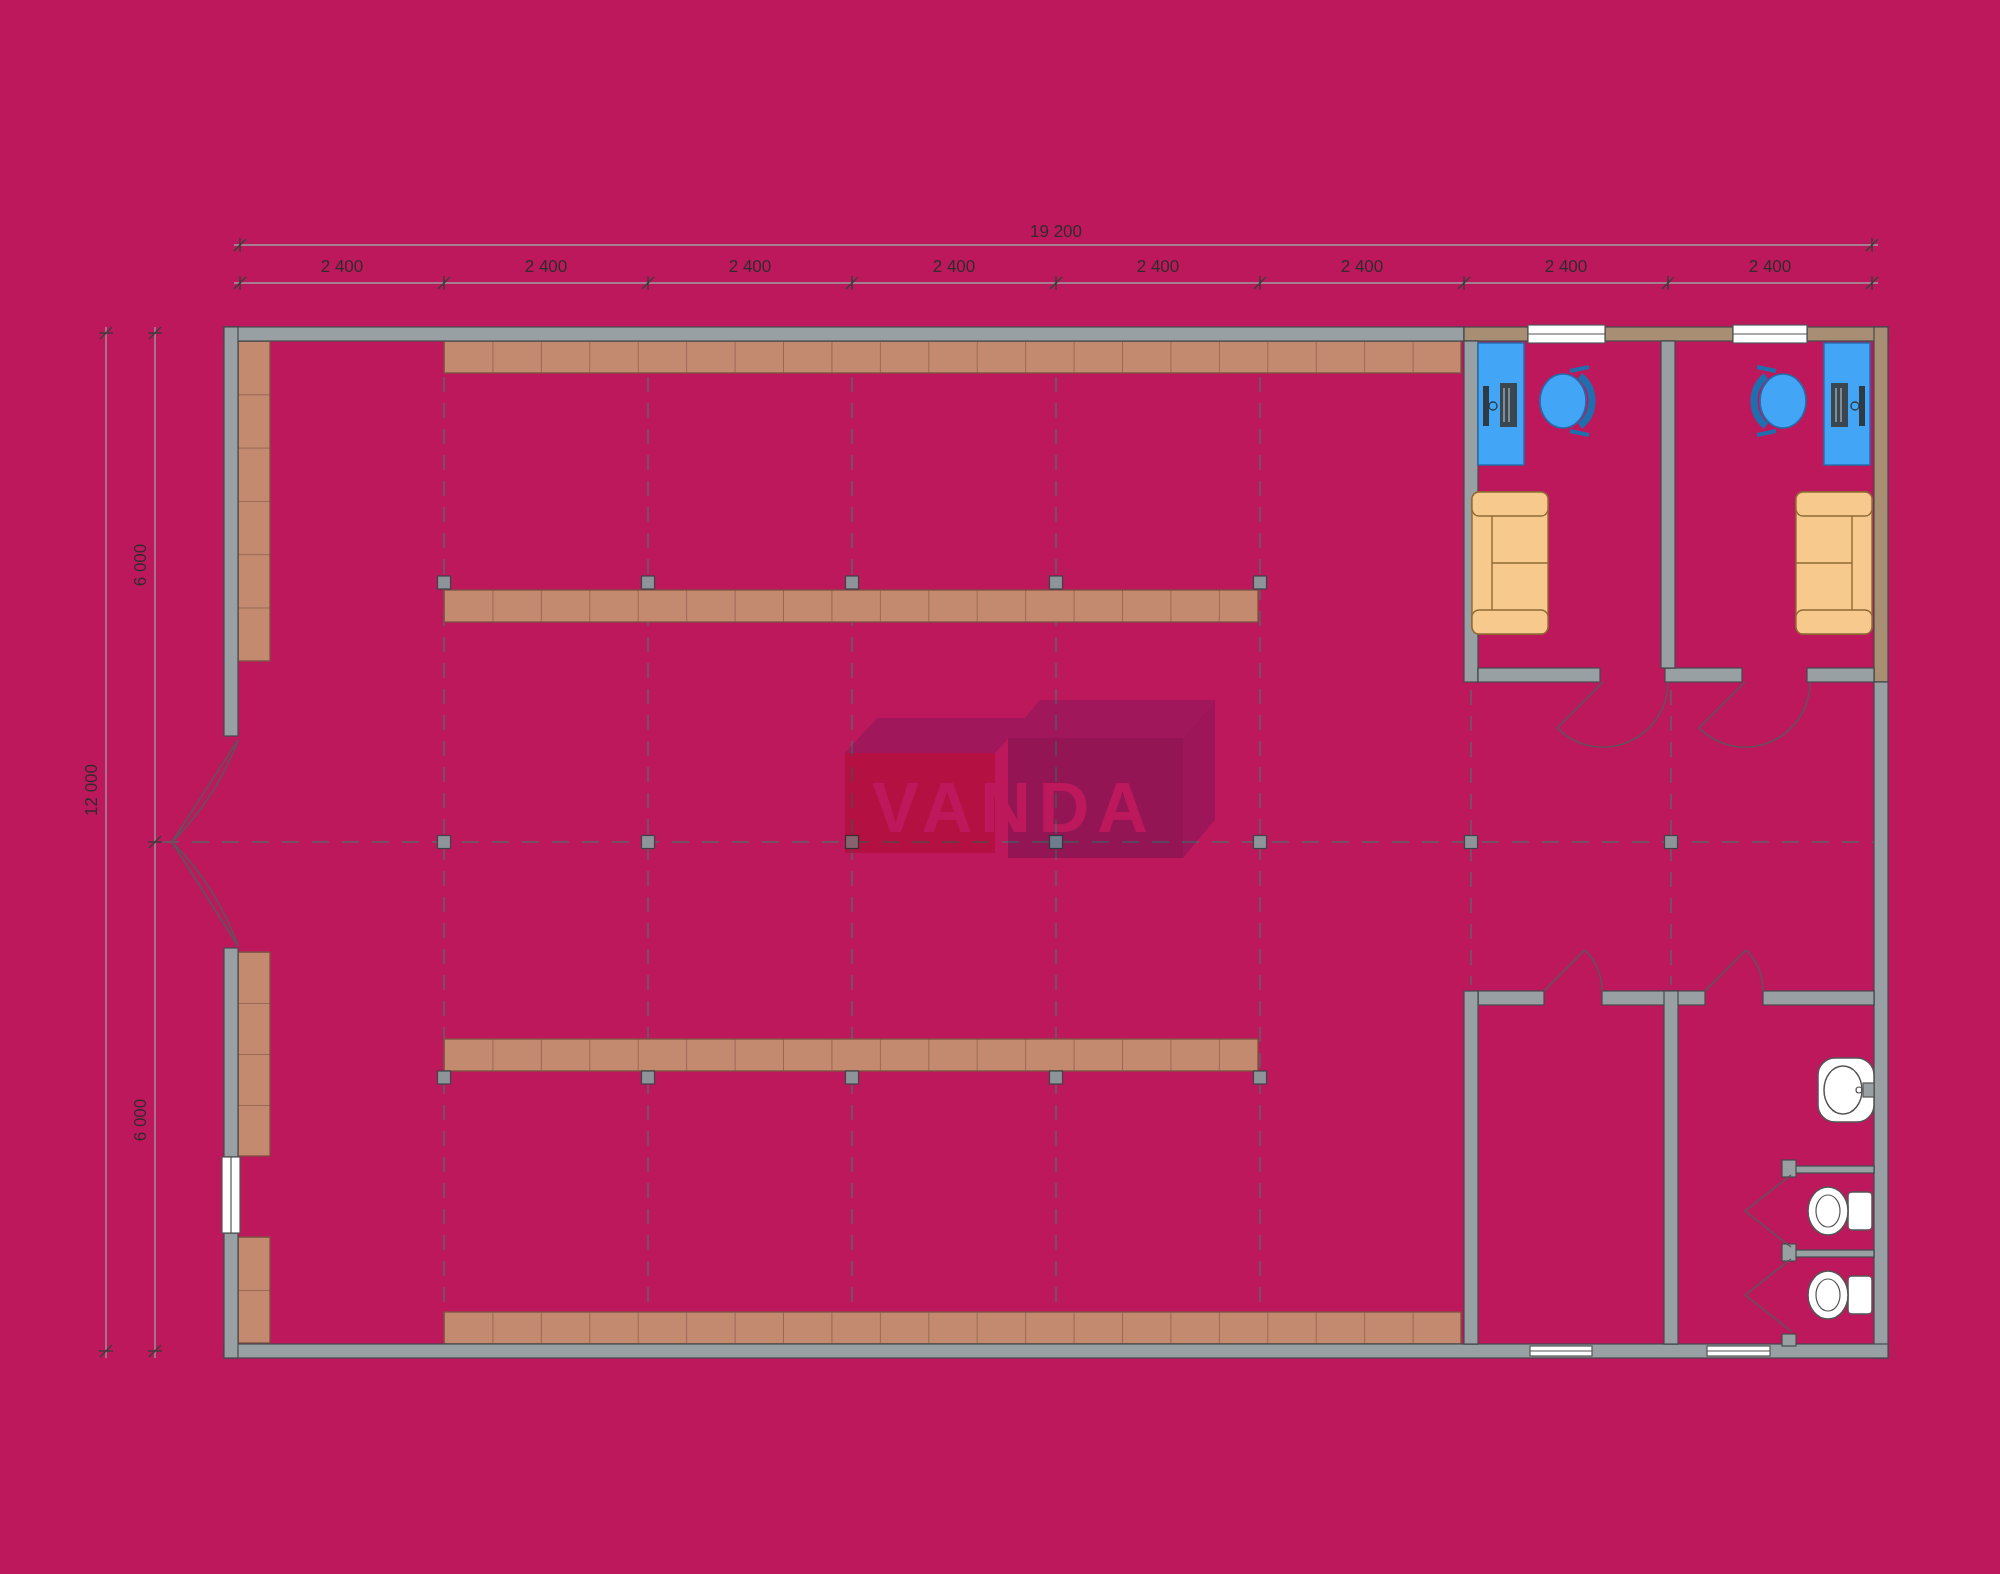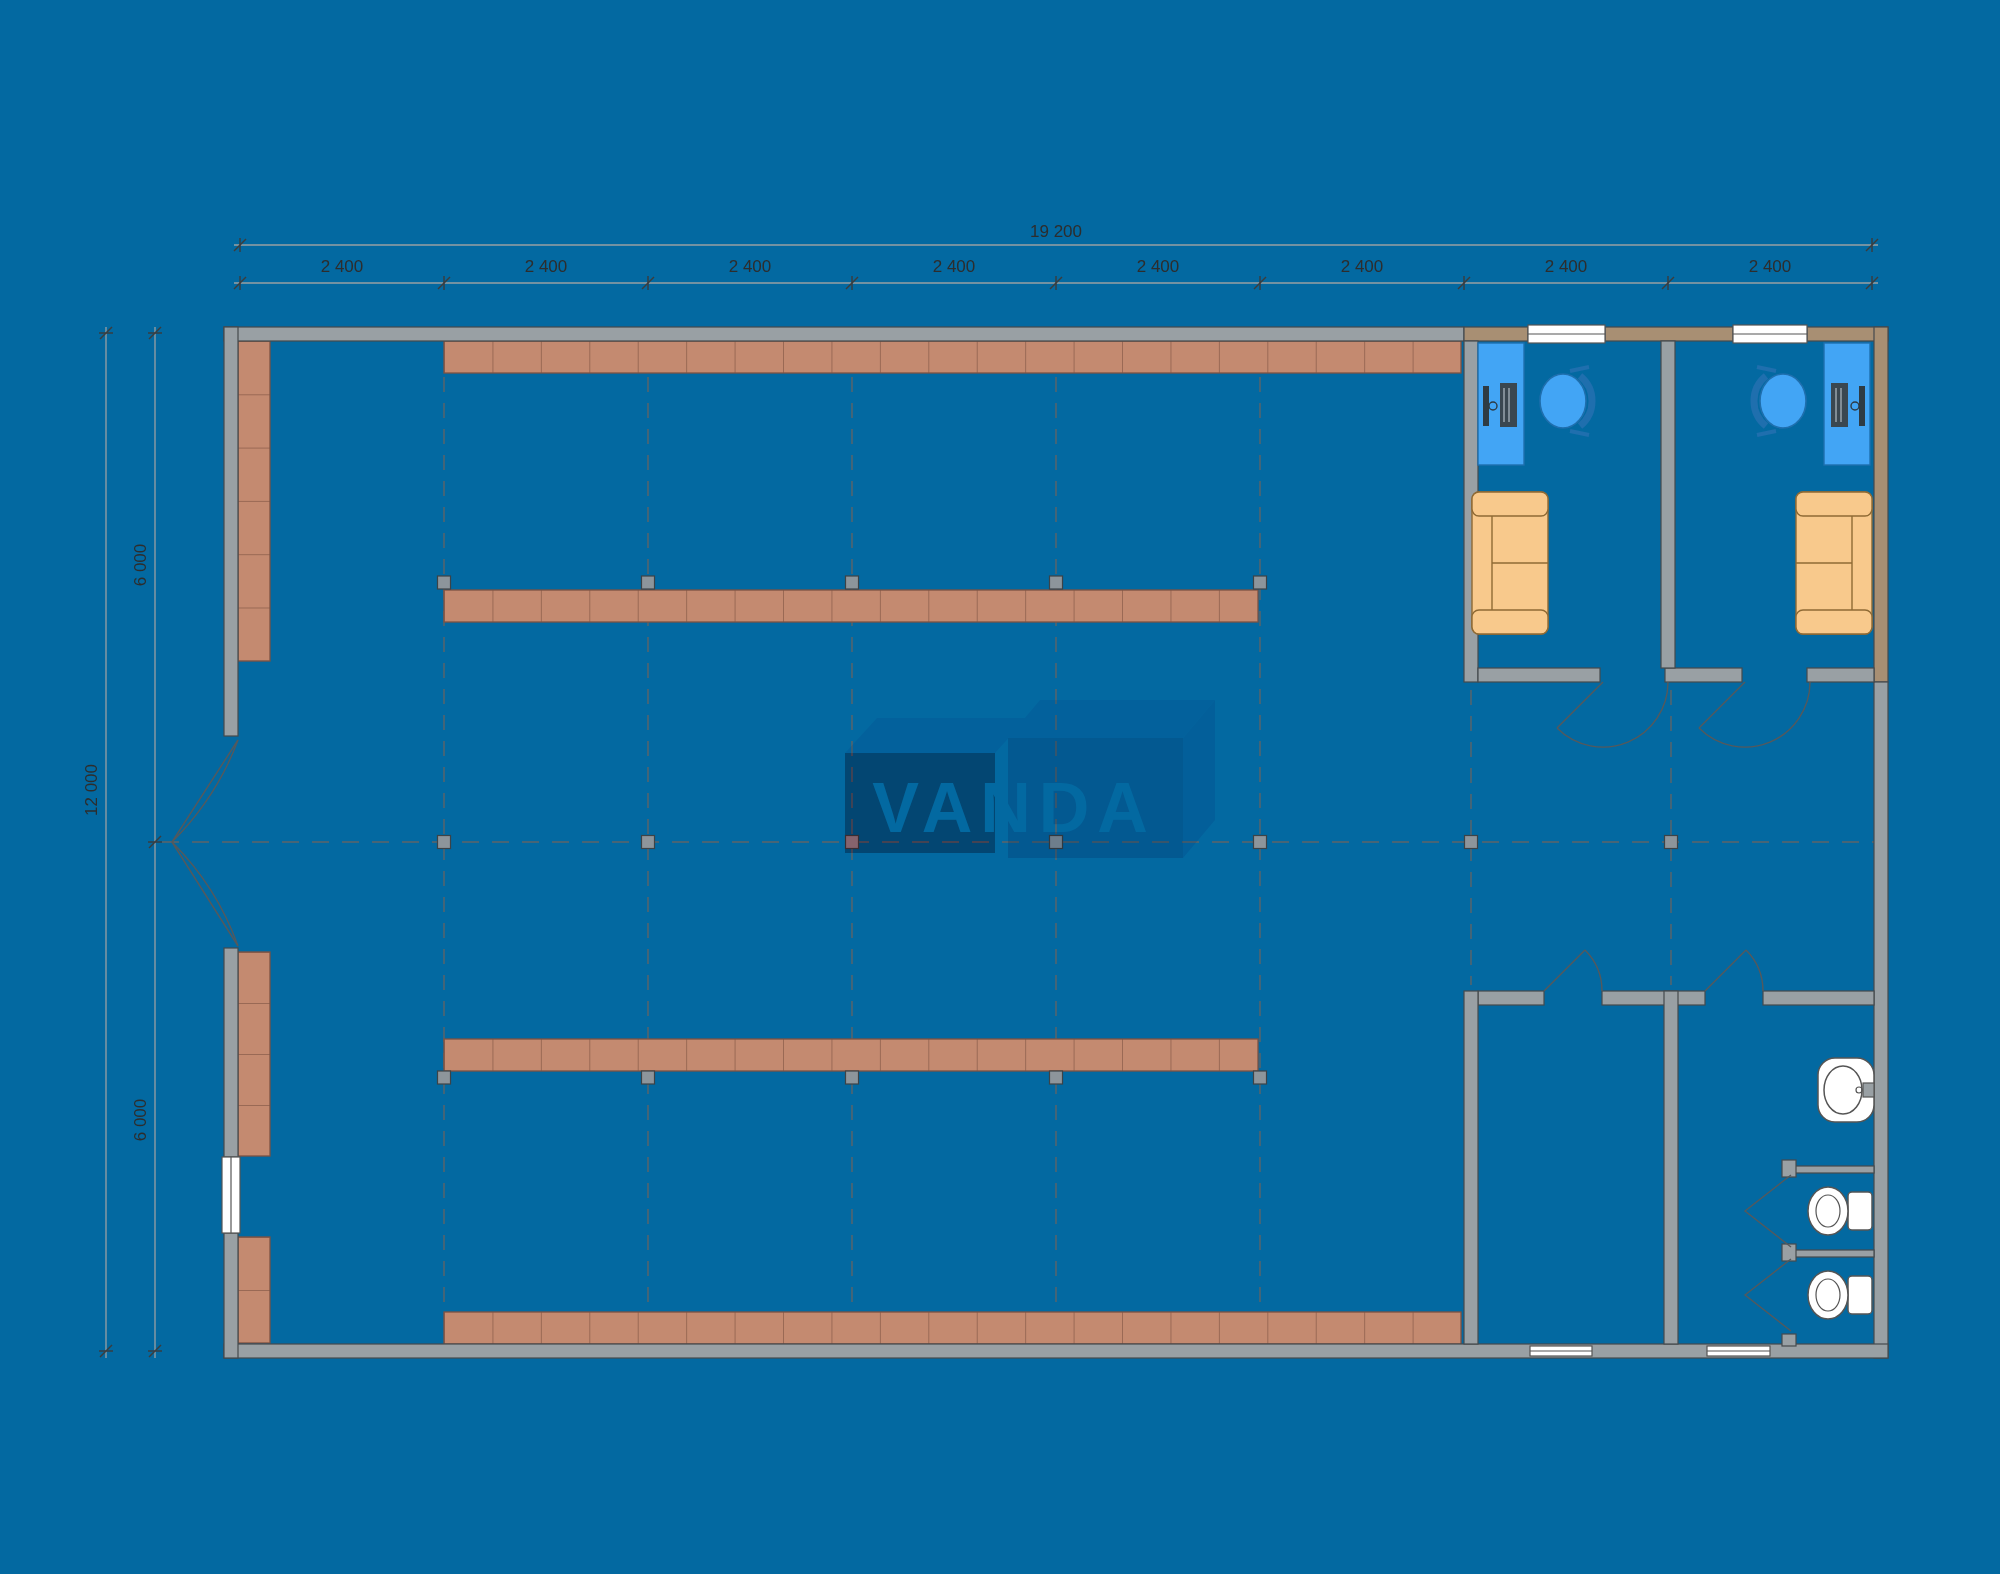--- a/index.html
+++ b/index.html
@@ -1,16 +1,16 @@
 <!DOCTYPE html>
 <html><head>
 <meta charset="utf-8">
 <style>
   html,body{margin:0;padding:0;background:#ffffff;}
-  .stage{position:relative;width:2000px;height:1574px;background:#0369a1;overflow:hidden;
+  .stage{position:relative;width:2000px;height:1574px;background:#be185d;overflow:hidden;
          font-family:"Liberation Sans",sans-serif;}
   svg{position:absolute;left:0;top:0;}
   .logo-svg{mix-blend-mode:multiply;}
   text.dim{font-family:"Liberation Sans",sans-serif;font-size:17px;fill:#2d2d2d;}
   text.logo{font-family:"Liberation Sans",sans-serif;font-size:70px;font-weight:bold;
             letter-spacing:8px;fill:#ffffff;}
 </style>
 </head>
 <body>
 

